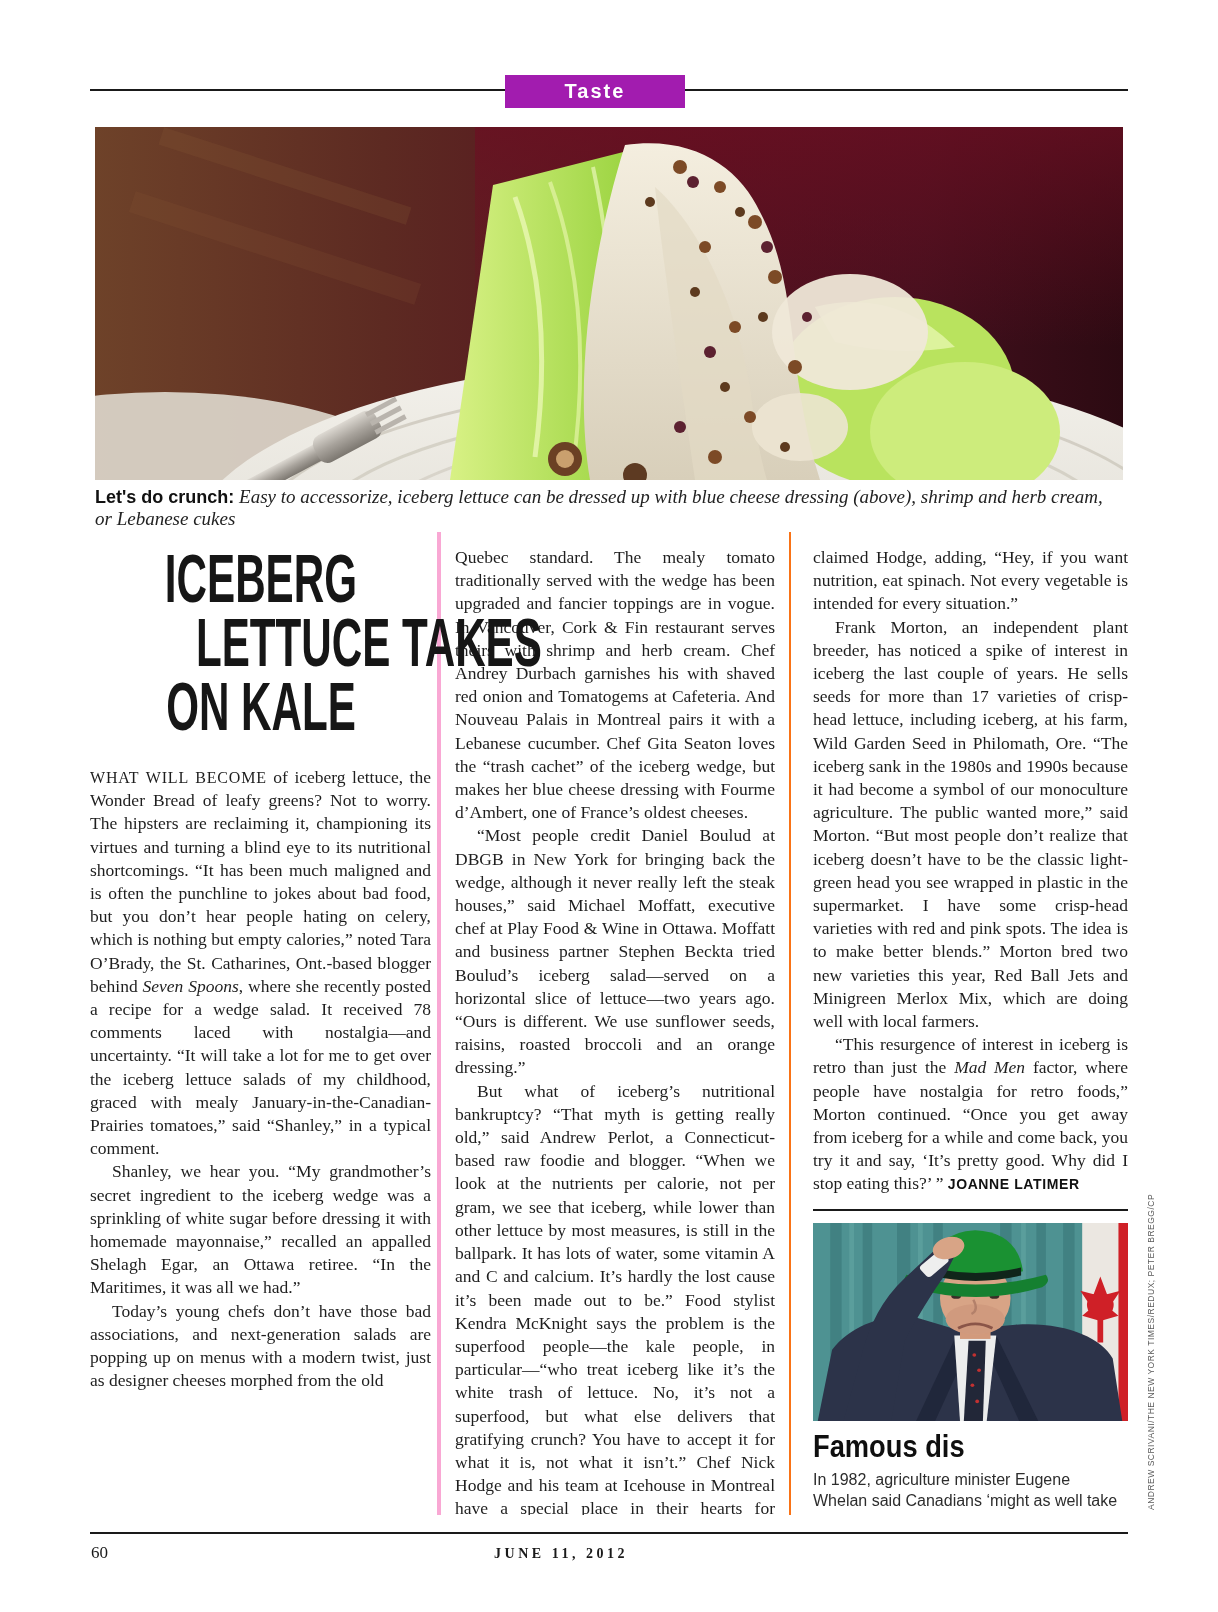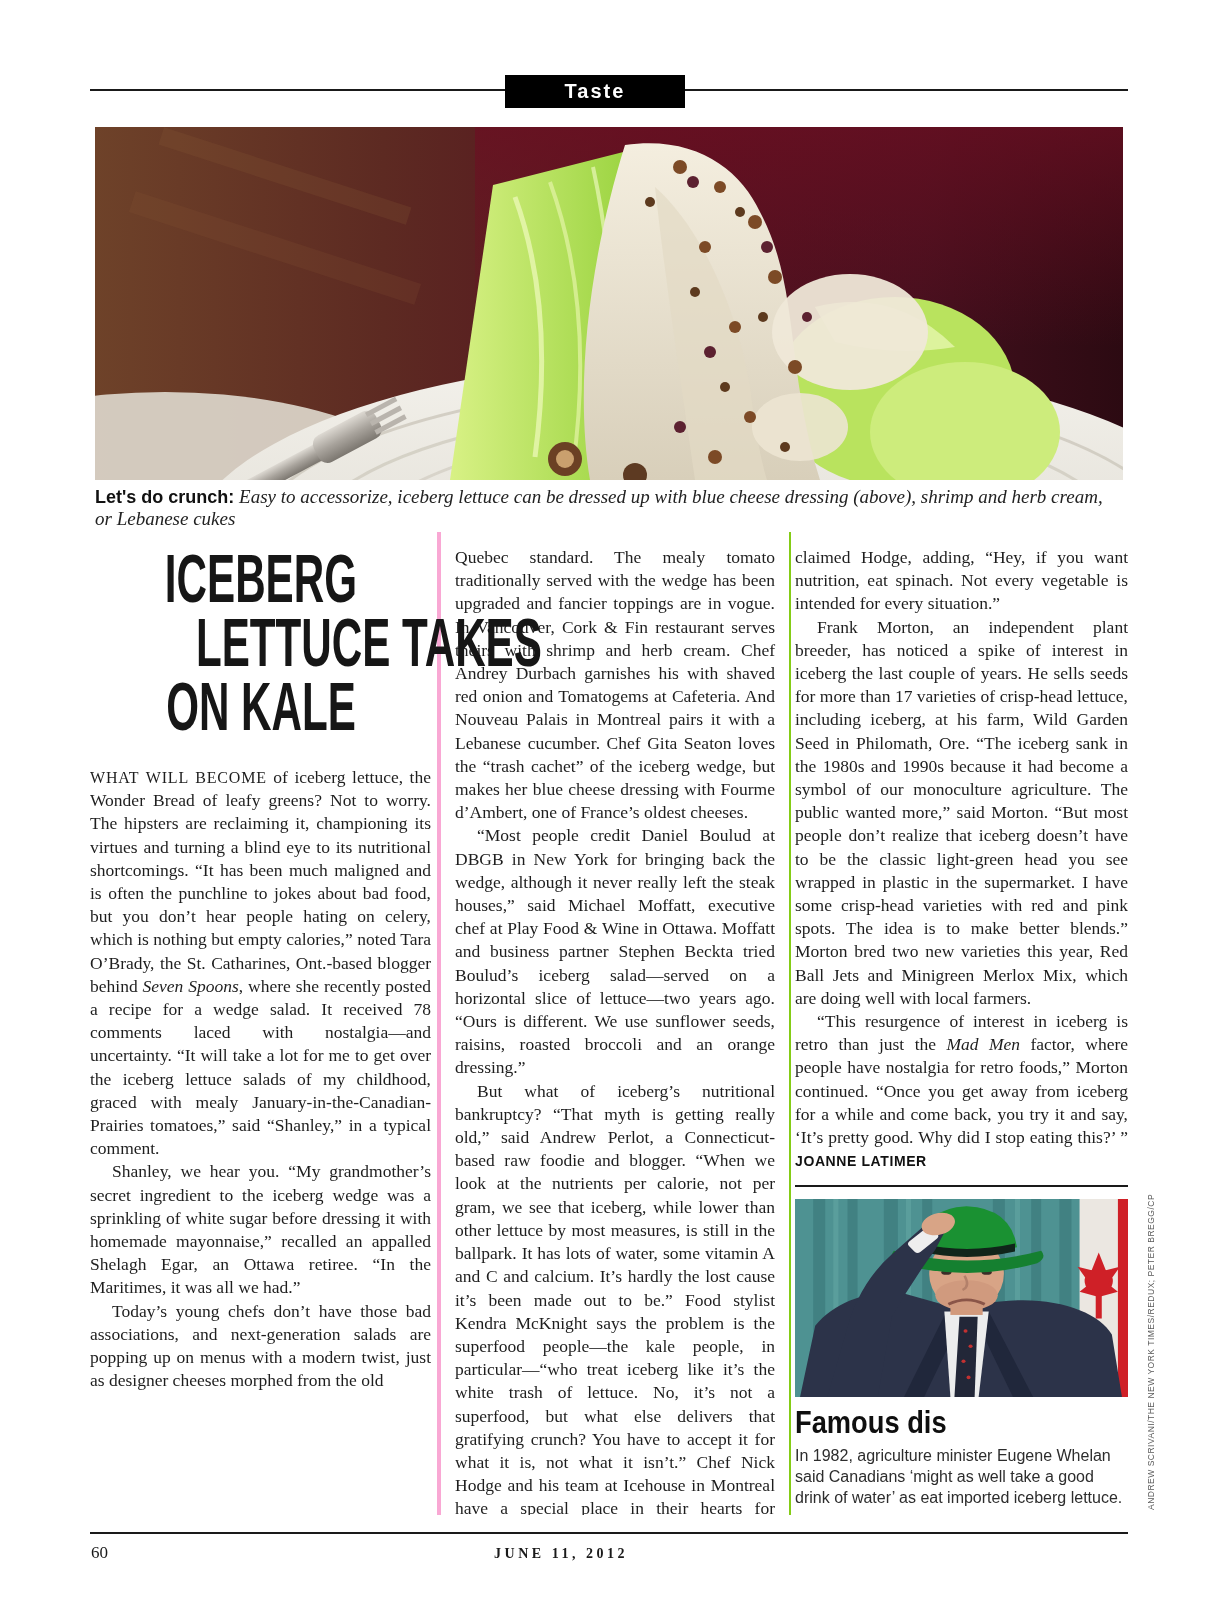--- a/index.html
+++ b/index.html
@@ -4,36 +4,36 @@
 <style>
   html,body { margin:0; padding:0; background:#ffffff; }
   .page {
     position:relative; width:1218px; height:1612px; background:#ffffff;
     font-family:"Liberation Serif", serif; color:#1e1e1e; overflow:hidden;
   }
   
   .header-line { position:absolute; left:90px; top:89px; width:1038px; height:2px; background:#1a1a1a; }
   .section-tag {
     position:absolute; left:505px; top:75px; width:180px; height:33px;
-    background:#000000; color:#ffffff; font-family:"Liberation Sans", sans-serif;
+    background:#a21caf; color:#ffffff; font-family:"Liberation Sans", sans-serif;
     font-weight:bold; font-size:20px; letter-spacing:2px; text-align:center; line-height:33px;
   }
   
   .hero { position:absolute; left:95px; top:127px; width:1028px; height:353px; margin:0; overflow:hidden; }
   .hero svg { display:block; width:100%; height:100%; }
   
   .hero-caption { position:absolute; left:95px; top:486px; width:1028px; margin:0; font-size:19px; }
   .hero-caption .lead { font-family:"Liberation Sans", sans-serif; font-weight:bold; font-size:18px; color:#111; }
   .hero-caption .cap-text { font-style:italic; color:#222; }
   
   .columns { position:absolute; left:90px; top:532px; width:1038px; height:983px; display:flex; overflow:hidden; }
   .col { box-sizing:border-box; }
   .col-1 { width:347px; padding-right:6px; }
   .col-2 { width:352px; border-left:4px solid #f9a8d4; padding:0 14px; }
-  .col-3 { flex:1; border-left:2px solid #84cc16; padding-left:4px; }
+  .col-3 { flex:1; border-left:2px solid #f97316; padding-left:22px; }
   .headline { margin:14px 0 0 0; font-family:"Liberation Sans", sans-serif; font-weight:bold; color:#161616; }
   .hl { text-align:center; line-height:64px; font-size:68px; height:64px; }
   .hl span { display:inline-block; transform:scaleX(0.62); transform-origin:center; white-space:nowrap; }
   .deck {
     margin:26px auto 0 auto; width:310px; text-align:center; font-style:italic;
     font-size:27px; line-height:34px; color:#1c1c1c;
   }
   .body { margin-top:14px; font-size:17.5px; line-height:23.2px; text-align:justify; }
   .col-1 .body { margin-top:28px; }
   .body p { margin:0; }

